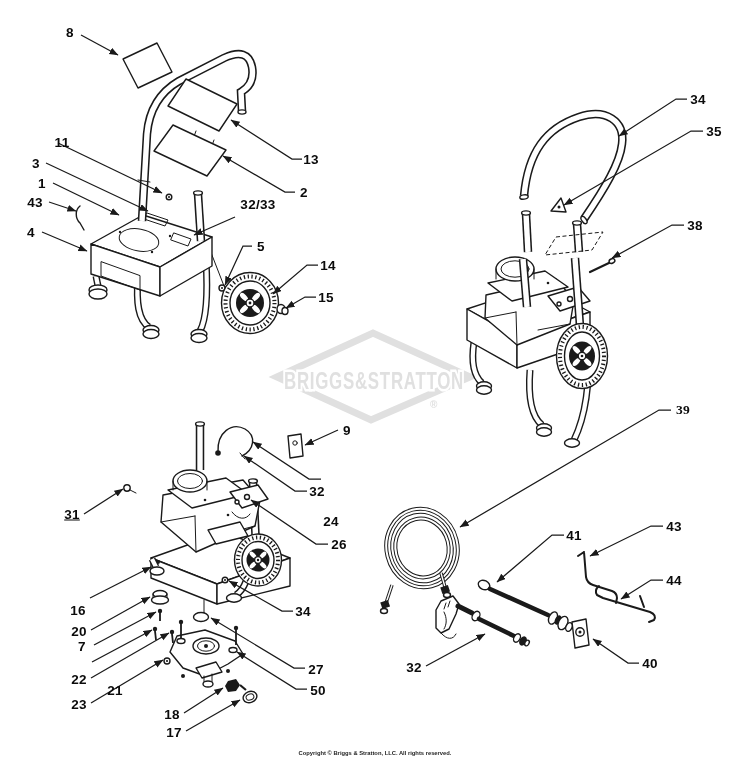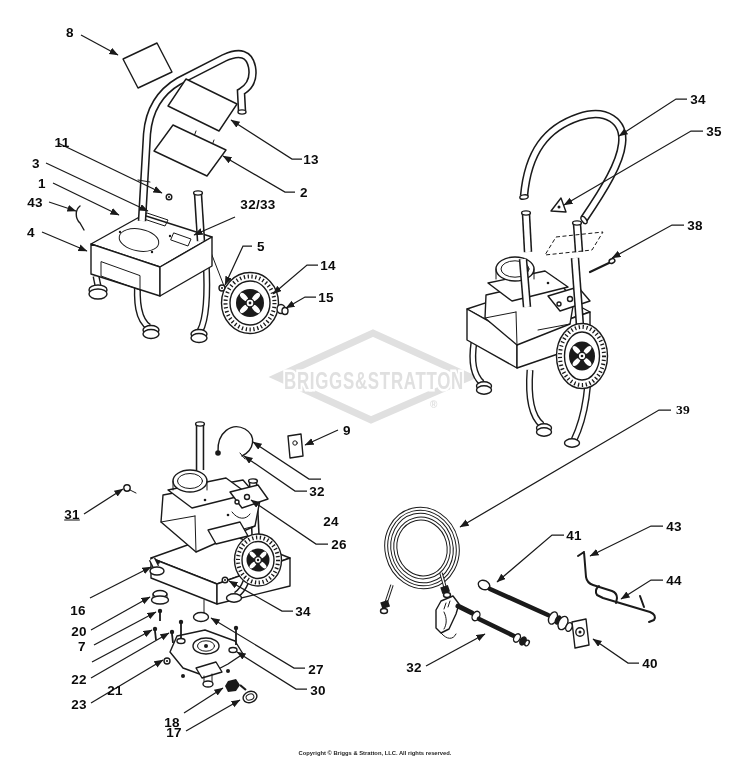--- a/index.html
+++ b/index.html
@@ -408,22 +408,22 @@
       <span class="callout" style="left: 339px; top: 544px;">26</span>
       <span class="callout" style="left: 72px; top: 514px; text-decoration: underline;">31</span>
       <span class="callout" style="left: 78px; top: 572px; margin-top: 38px;">16</span>
       <span class="callout" style="left: 79px; top: 631px;">20</span>
       <span class="callout" style="left: 82px; top: 646px;">7</span>
       <span class="callout" style="left: 80px; top: 690px; margin-left: 35px;">21</span>
       <span class="callout" style="left: 79px; top: 679px;">22</span>
       <span class="callout" style="left: 79px; top: 704px;">23</span>
       <span class="callout" style="left: 303px; top: 611px;">34</span>
       <span class="callout" style="left: 316px; top: 669px;">27</span>
-      <span class="callout" style="left: 318px; top: 690px;">30</span>
-      <span class="callout" style="left: 172px; top: 714px; margin-top: 8px;">18</span>
+      <span class="callout" style="left: 318px; top: 690px;">50</span>
+      <span class="callout" style="left: 172px; top: 714px;">18</span>
       <span class="callout" style="left: 174px; top: 732px;">17</span>
       <span class="callout" style="left: 683px; top: 410px; font-family: Liberation Serif, serif;">39</span>
       <span class="callout" style="left: 574px; top: 535px;">41</span>
       <span class="callout" style="left: 674px; top: 526px;">43</span>
       <span class="callout" style="left: 674px; top: 580px;">44</span>
       <span class="callout" style="left: 414px; top: 667px;">32</span>
       <span class="callout" style="left: 650px; top: 663px;">40</span>
     </div>
 
 <div class="copyright">Copyright © Briggs &amp; Stratton, LLC. All rights reserved.</div>

